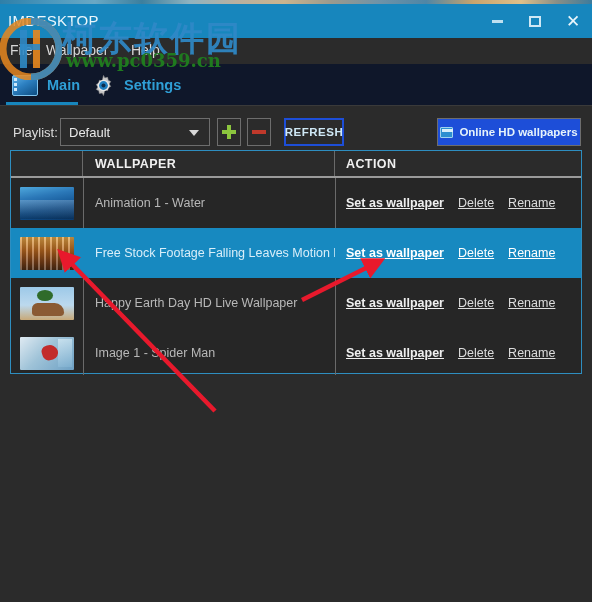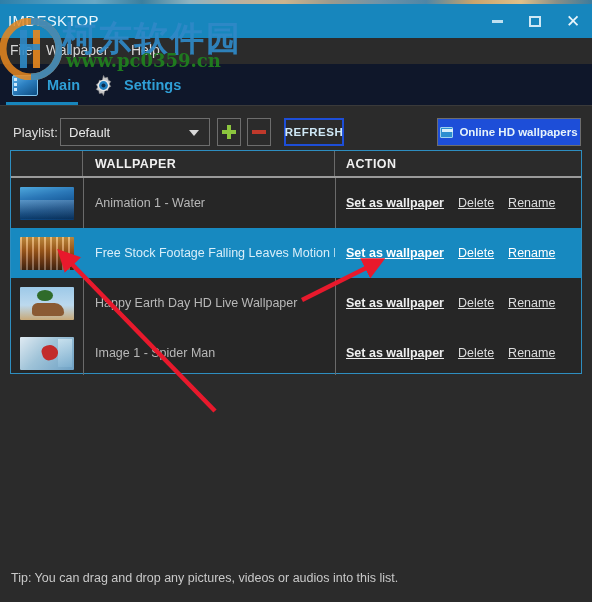--- a/index.html
+++ b/index.html
@@ -372,21 +372,20 @@
       </div>
       <div class="cell-name">Image 1 - Spider Man</div>
       <div class="cell-action">
         <span class="act-link act-set">Set as wallpaper</span>
         <span class="act-link">Delete</span>
         <span class="act-link">Rename</span>
       </div>
     </div>
   </div>
 
-  <div class="tip">Tip: You can drag and drop any pictures, videos or audios into this list.</div>
 
   <div class="watermark">
     <svg class="wm-logo" viewBox="0 0 62 62">
       <circle cx="31" cy="31" r="28" fill="none" stroke="#e8871e" stroke-width="7" opacity=".85"></circle>
       <path d="M31 3 a28 28 0 0 1 0 56" fill="none" stroke="#2f89c7" stroke-width="7" opacity=".85"></path>
       <rect x="20" y="12" width="7" height="38" fill="#2f89c7" opacity=".9"></rect>
       <rect x="33" y="12" width="7" height="38" fill="#e8871e" opacity=".9"></rect>
       <rect x="20" y="26" width="20" height="6" fill="#2f89c7" opacity=".9"></rect>
     </svg>
     <div class="wm-cn">柯东软件园</div>

